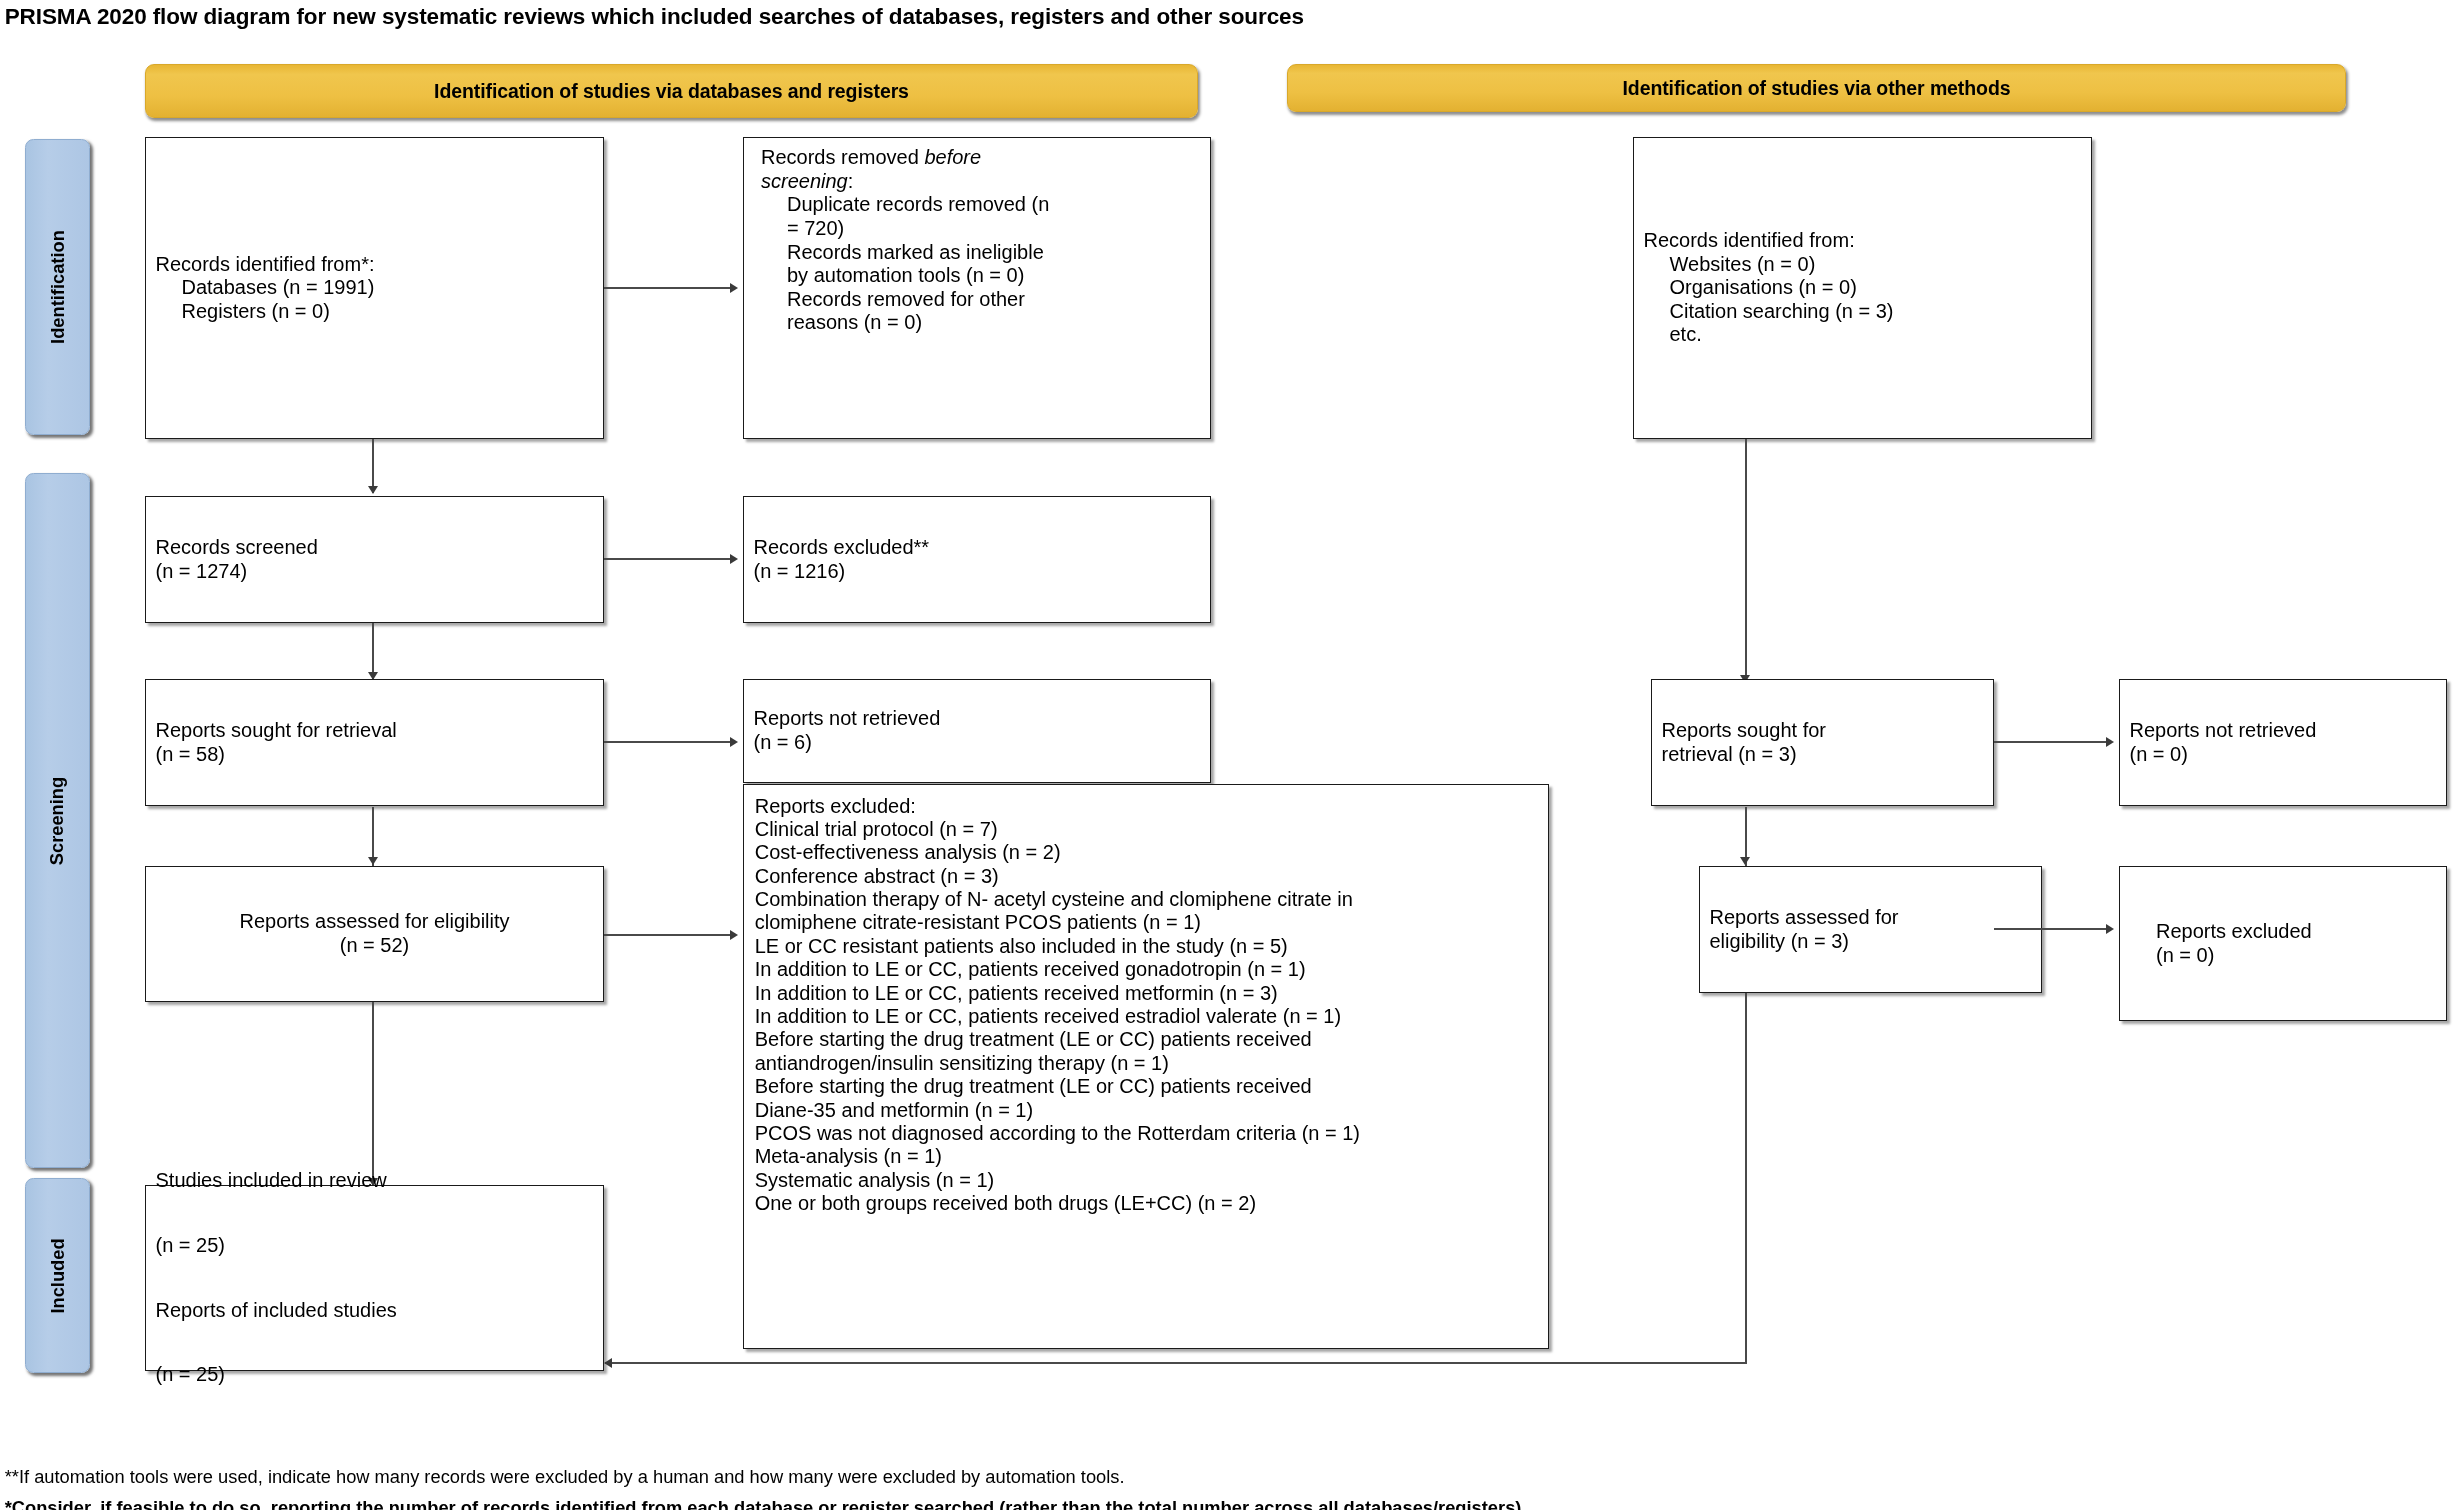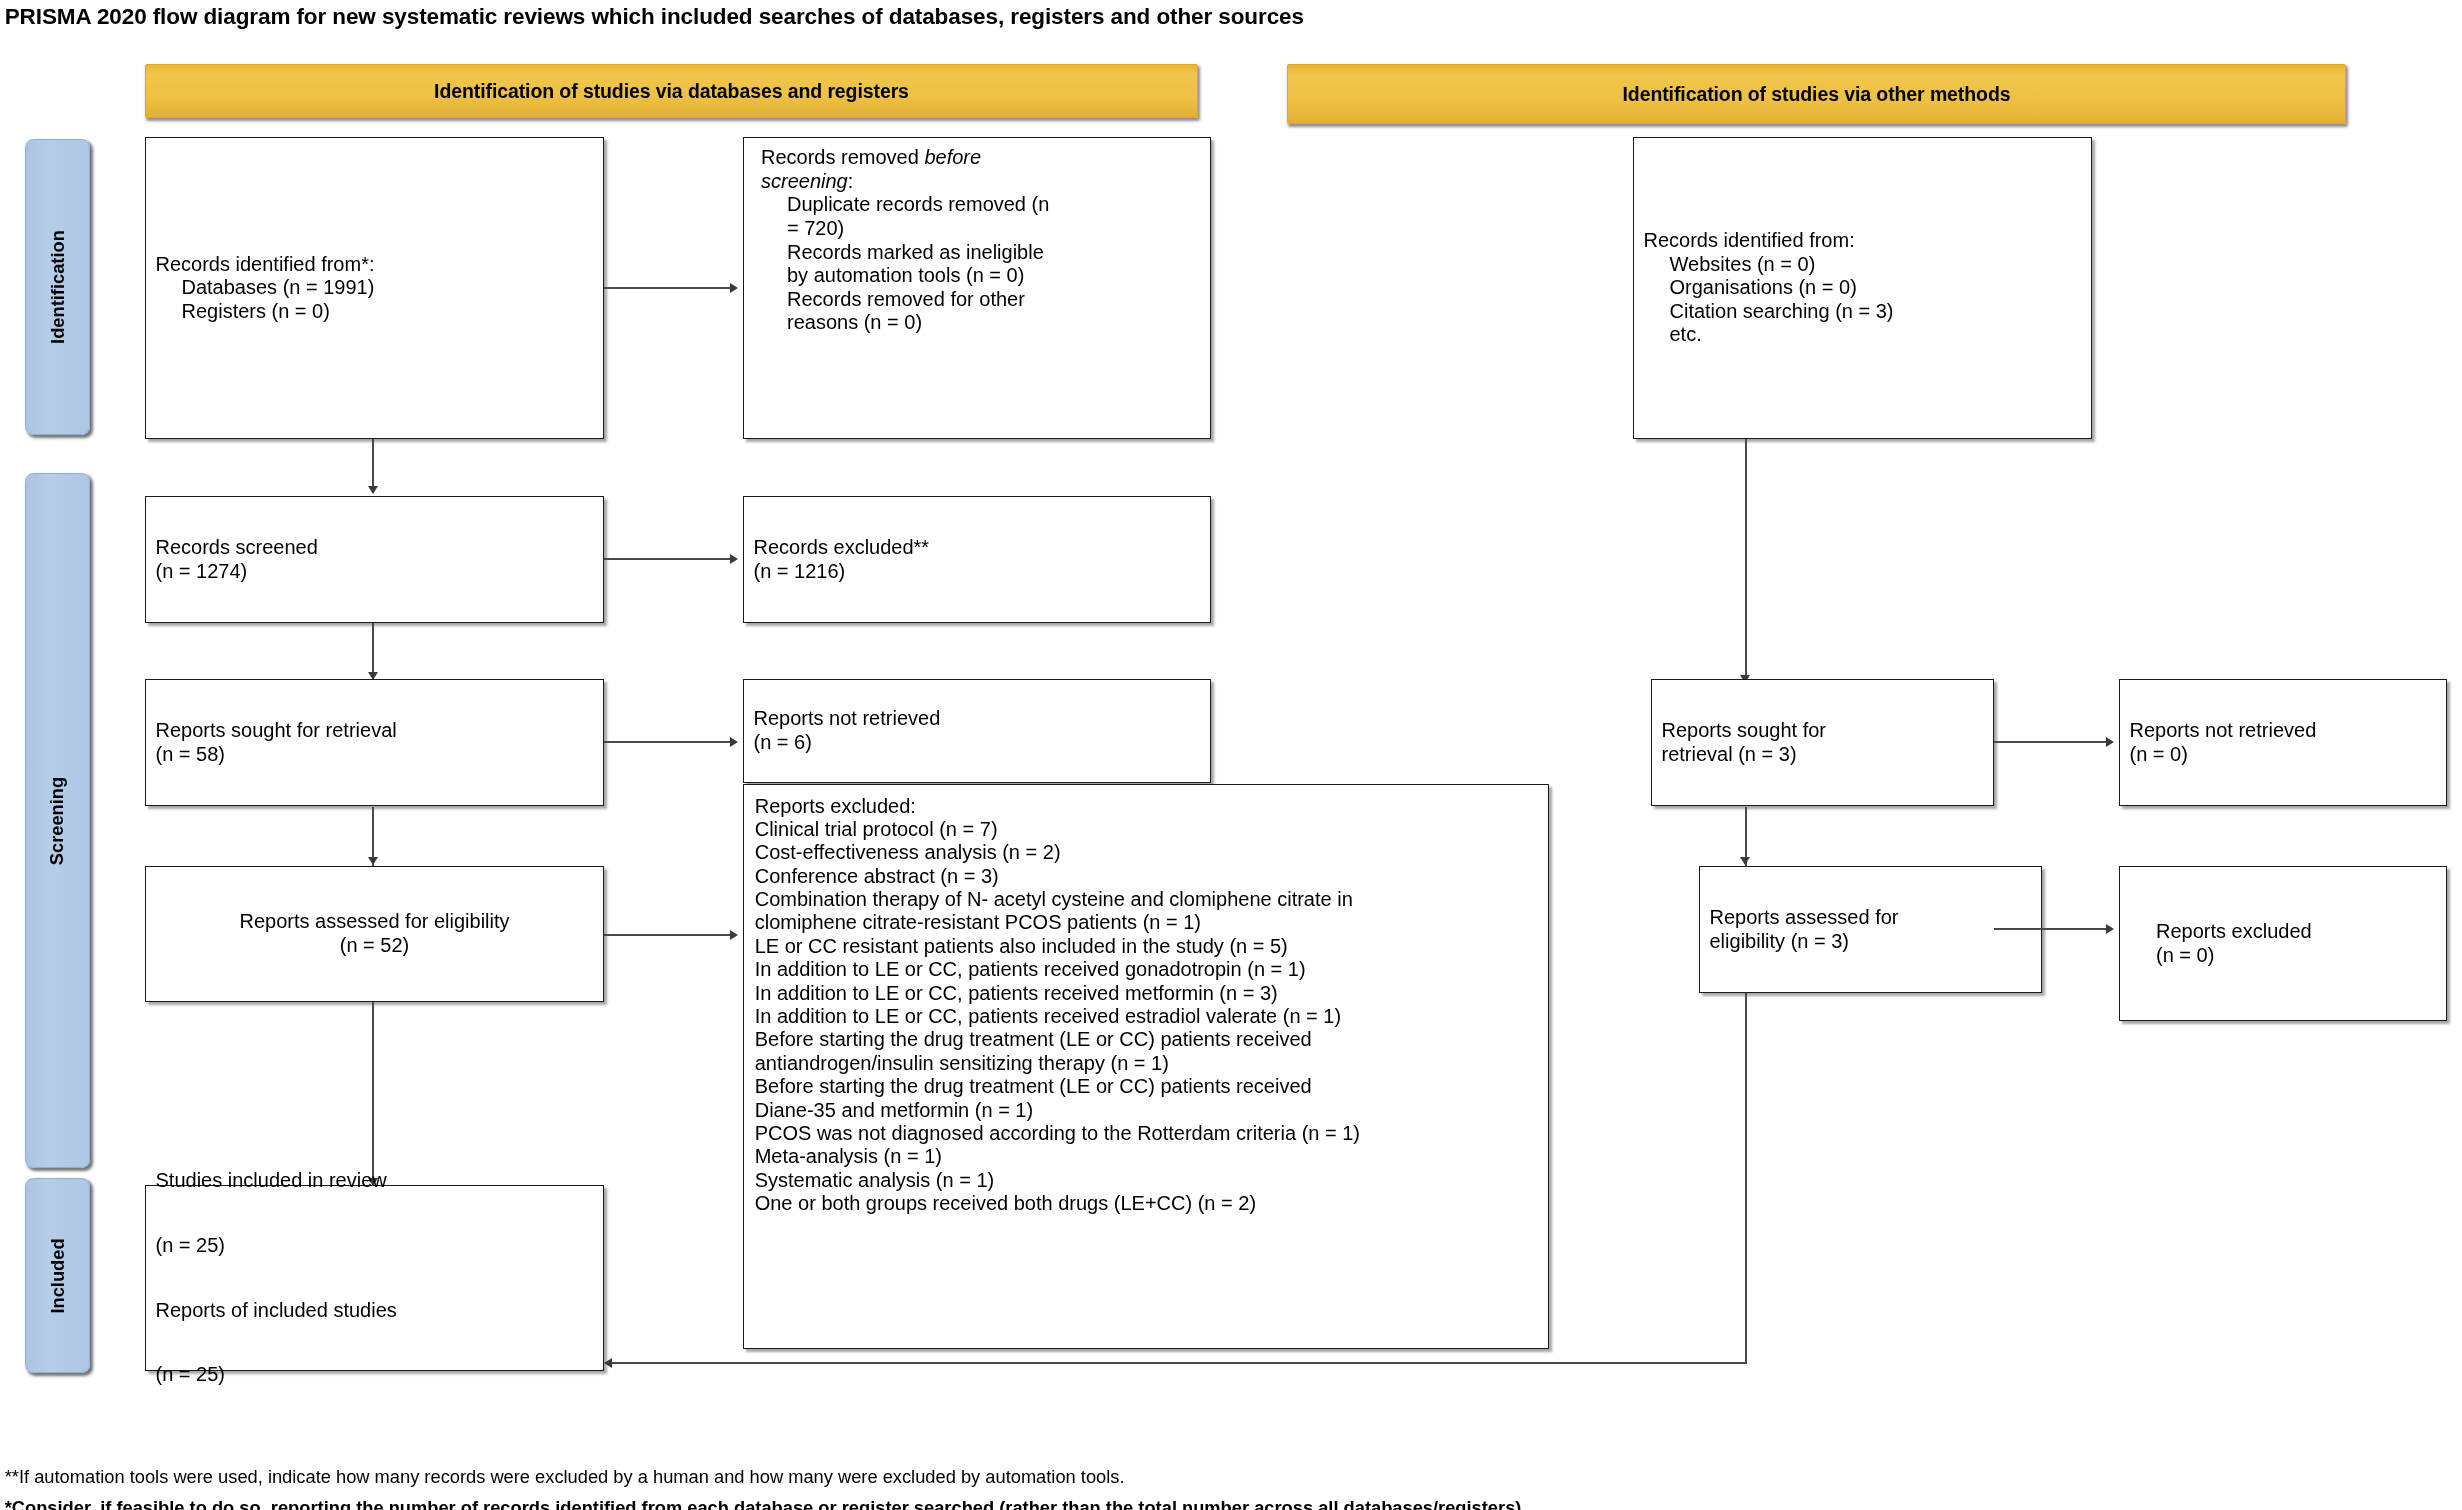--- a/index.html
+++ b/index.html
@@ -28,21 +28,21 @@
     font-weight: bold;
     letter-spacing: -0.1px;
     white-space: nowrap;
   }
 
   
   .hdr-bar {
     position: absolute;
     background: linear-gradient(to bottom, #e8b633 0%, #f0c64d 18%, #eec043 60%, #e3b131 100%);
     border: 1.2px solid #d9a82a;
-    border-radius: 2px;
+    border-radius: 9px;
     box-shadow: 1.8px 2.4px 3px rgba(0,0,0,0.45);
     display: flex;
     align-items: center;
     justify-content: center;
     box-sizing: border-box;
   }
   .hdr-bar span {
     font-size: 19.5px;
     font-weight: bold;
     color: #000;
@@ -136,21 +136,21 @@
 <body>
 
 <div id="page">
 
   <div class="doc-title">PRISMA 2020 flow diagram for new systematic reviews which included searches of databases, registers and other sources</div>
 
   <div class="hdr-bar" style="left:145px; top:64px; width:1053px; height:54px;">
     <span>Identification of studies via databases and registers</span>
   </div>
 
-  <div class="hdr-bar" style="left:1287px; top:64px; width:1059px; height:60px;">
+  <div class="hdr-bar" style="left:1287px; top:64px; width:1059px; height:48px;">
     <span>Identification of studies via other methods</span>
   </div>
 
   <div class="stage-rail" style="left:25px; top:139px; width:65px; height:296px;">
     <span>Identification</span>
   </div>
 
   <div class="stage-rail" style="left:25px; top:473px; width:65px; height:695px;">
     <span>Screening</span>
   </div>

